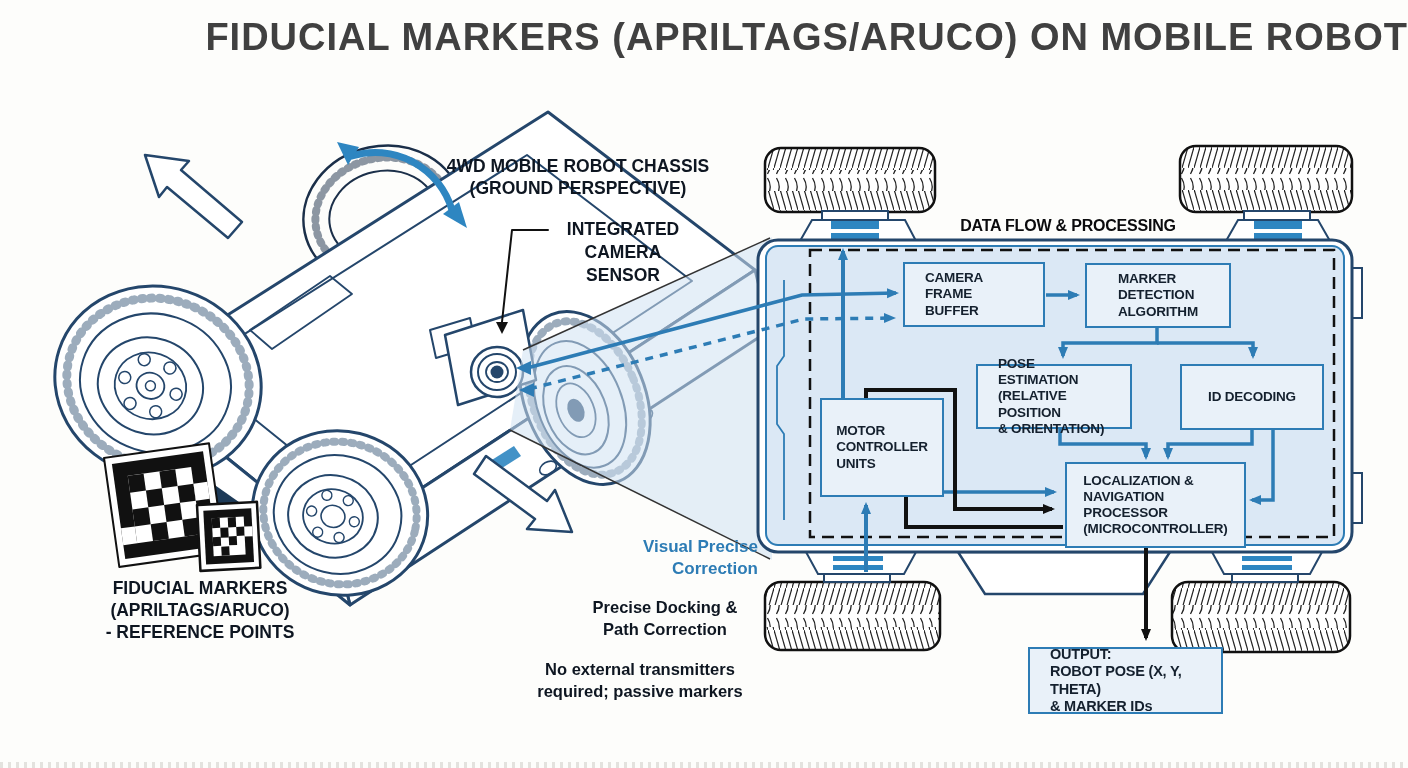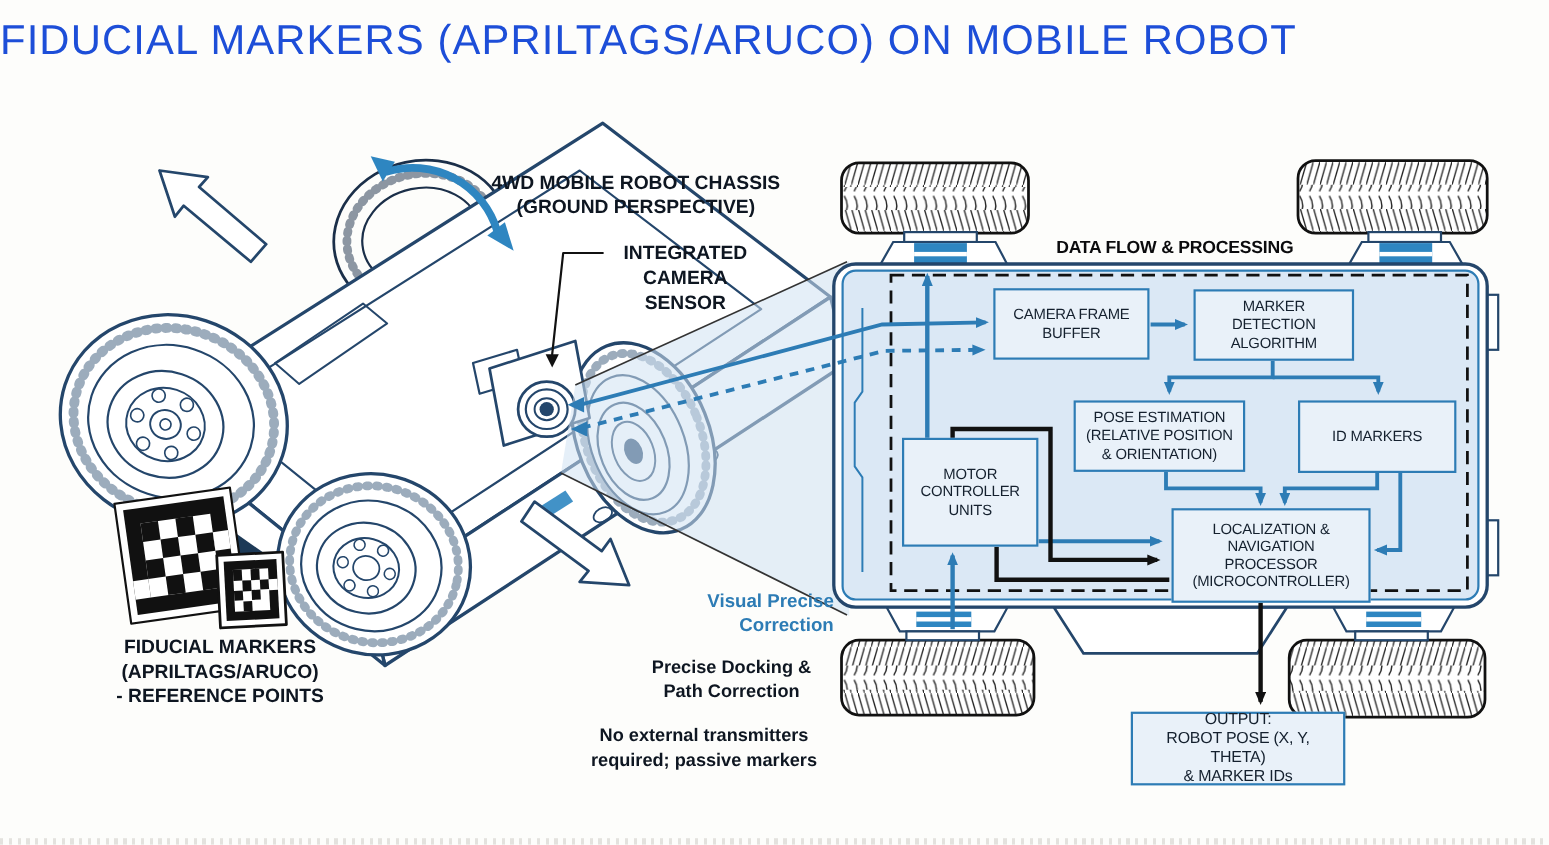--- a/index.html
+++ b/index.html
@@ -1,26 +1,26 @@
 <!DOCTYPE html>
 <html><head>
 <meta charset="utf-8">
 <style>
   html,body{margin:0;padding:0}
   body{width:1408px;height:768px;position:relative;overflow:hidden;background:#fdfdfb;
        font-family:"Liberation Sans",sans-serif;color:#0e1621}
   .abs{position:absolute}
-  .title{width:1408px;text-align:left;font-weight:400;font-size:38px;line-height:42px;
-         letter-spacing:1px;color:#1d4ed8}
+  .title{width:1408px;text-align:right;font-weight:700;font-size:38px;line-height:42px;
+         letter-spacing:1px;color:#404040}
   .lbl{font-weight:bold;text-align:center;white-space:pre-line;color:#0e1621}
   .blue{color:#2d7cb5}
   .fbox{box-sizing:border-box;background:#e9f1f9;border:2px solid #2d7cb5;
-        display:flex;align-items:center;justify-content:center;text-align:center;
-        font-weight:normal;font-size:13.5px;line-height:1.2;letter-spacing:-.2px;
-        color:#14202e;white-space:pre-line;padding:8px}
+        display:flex;align-items:center;justify-content:center;
+        font-weight:bold;font-size:13.5px;line-height:1.2;letter-spacing:-.2px;
+        color:#14202e;white-space:pre-line;padding:20px}
   .hdr{font-weight:bold;font-size:16px;letter-spacing:-.2px;text-align:center;color:#0b0b0d}
   svg{position:absolute;left:0;top:0}
   #bottomstrip{left:0;top:762px;width:1408px;height:6px;opacity:.22;
     background:repeating-linear-gradient(90deg,#8a8378 0 3px,transparent 3px 8px)}
 </style>
 </head>
 <body>
 
 <svg width="1408" height="768" viewBox="0 0 1408 768">
   <defs>
@@ -298,21 +298,21 @@
 <div class="abs hdr" style="left:930px;top:217px;width:276px">DATA FLOW &amp; PROCESSING</div>
 
 <div class="abs fbox" style="left:903px;top:262px;width:142px;height:65px">CAMERA FRAME
 BUFFER</div>
 <div class="abs fbox" style="left:1085px;top:263px;width:146px;height:65px">MARKER
 DETECTION
 ALGORITHM</div>
 <div class="abs fbox" style="left:976px;top:364px;width:156px;height:65px">POSE ESTIMATION
 (RELATIVE POSITION
 &amp; ORIENTATION)</div>
-<div class="abs fbox" style="left:1180px;top:364px;width:144px;height:66px">ID MARKERS</div>
+<div class="abs fbox" style="left:1180px;top:364px;width:144px;height:66px">ID DECODING</div>
 <div class="abs fbox" style="left:820px;top:398px;width:124px;height:99px">MOTOR
 CONTROLLER
 UNITS</div>
 <div class="abs fbox" style="left:1065px;top:462px;width:181px;height:86px">LOCALIZATION &amp;
 NAVIGATION
 PROCESSOR
 (MICROCONTROLLER)</div>
 <div class="abs fbox" style="left:1028px;top:647px;width:195px;height:67px;font-size:14.5px">OUTPUT:
 ROBOT POSE (X, Y, THETA)
 &amp; MARKER IDs</div>

